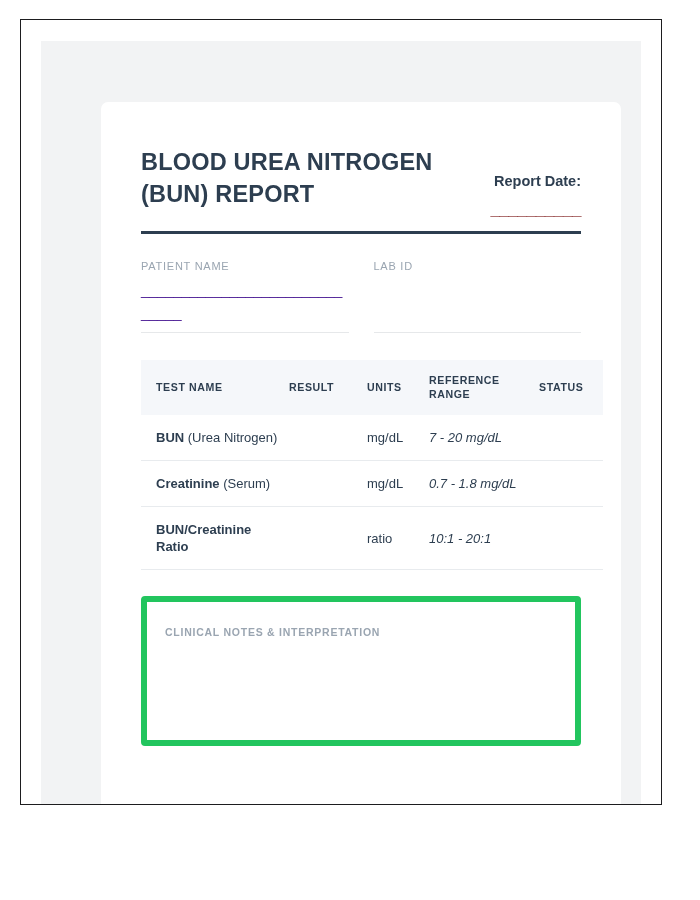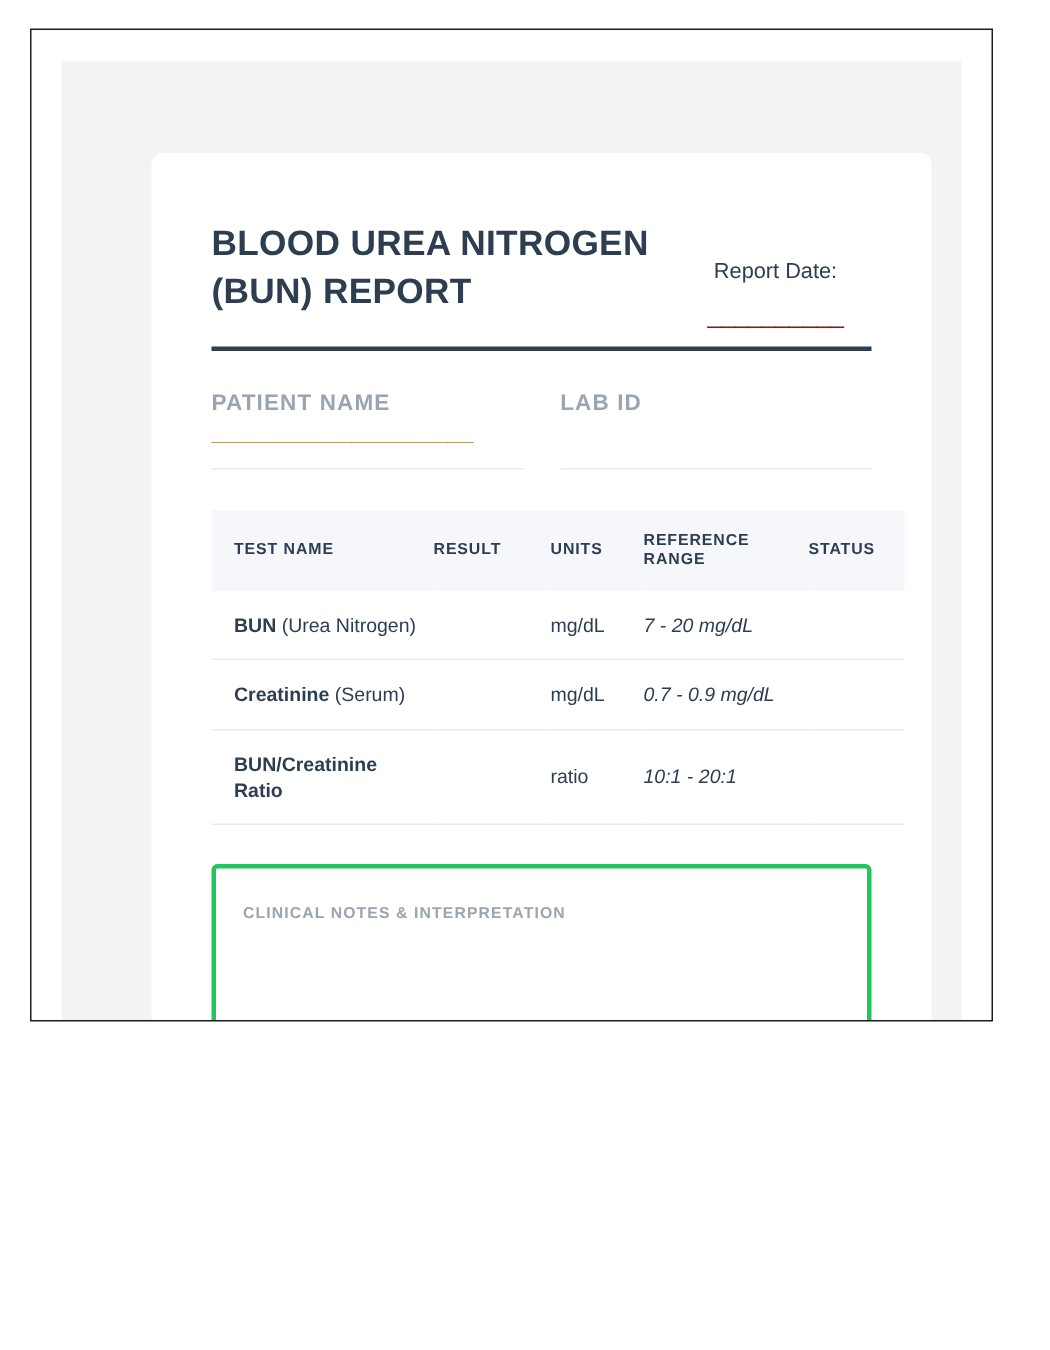--- a/index.html
+++ b/index.html
@@ -7,21 +7,21 @@
     width: 700px; height: 900px;
     background: #ffffff;
     font-family: "Liberation Sans", sans-serif;
     overflow: hidden;
   }
 
   
   #viewport-frame {
     position: absolute;
     left: 20px; top: 19px;
-    width: 642px; height: 662px;
+    width: 642px; height: 786px;
     border: 1.4px solid #1d1d1f;
     box-sizing: border-box;
     overflow: hidden;
     background: #ffffff;
   }
 
   
   #page-backdrop {
     position: absolute;
     left: 20px; top: 21px;
@@ -51,24 +51,25 @@
   .report-title {
     font-size: 23.5px;
     font-weight: bold;
     color: #2d3e50;
     letter-spacing: 0.2px;
     line-height: 1.38;
     margin: 0;
     max-width: 320px;
   }
   .report-date-block {
-    text-align: center;
+    text-align: right;
     padding-top: 26px;
     width: 128px;
     flex-shrink: 0;
+    font-weight: bold;
   }
   .report-date-label {
     font-size: 14.5px;
     color: #2d3e50;
     display: block;
     line-height: 1.3;
   }
   .report-date-line {
     font-size: 17px;
     color: #7f1d1d;
@@ -91,34 +92,33 @@
     margin-top: 26px;
   }
   .field {
     border-bottom: 1px solid #e6e8ea;
     padding-bottom: 8px;
     margin-bottom: 19px;
     min-height: 44px;
   }
   .field-label {
     display: block;
-    font-size: 15px;
-    font-weight: bold;
+    font-size: 11px;
+    font-weight: normal;
     color: #9aa5b1;
     letter-spacing: 0.75px;
     margin-bottom: 6px;
   }
   .field-line {
     display: block;
-    font-size: 11px;
-    color: #a16207;
+    font-size: 15px;
+    color: #4c1d95;
     letter-spacing: -0.3px;
     line-height: 1.55;
     word-break: break-all;
-    font-weight: bold;
   }
 
   
   .results-table {
     width: 100%;
     border-collapse: collapse;
     margin-top: 8px;
     table-layout: fixed;
   }
   .results-table thead th {
@@ -154,21 +154,21 @@
   .cell-range {
     font-style: italic;
     color: #9aa5b1;
     font-size: 12.2px;
     line-height: 1.3;
   }
   .cell-blank { display: block; min-height: 14px; }
 
   
   .notes-box {
-    border: 3px solid #22c55e;
+    border: 6px solid #22c55e;
     border-radius: 4px;
     margin-top: 26px;
     padding: 20px 18px;
     height: 150px;
     box-sizing: border-box;
     width: 440px;
   }
   .notes-title {
     font-size: 10.5px;
     font-weight: bold;
@@ -240,21 +240,21 @@
                 </td>
             </tr>
             <tr>
               <td>
                 <span class="test-name-strong">Creatinine</span><span class="test-name-rest"> (Serum)</span>
               </td>
               <td>
                   <span class="cell-blank"></span>
                 </td>
               <td class="cell-units">mg/dL</td>
-              <td class="cell-range">0.7 - 0.9 mg/dL</td>
+              <td class="cell-range">0.7 - 1.8 mg/dL</td>
               <td>
                   <span class="cell-blank"></span>
                 </td>
             </tr>
             <tr>
               <td>
                 <span class="test-name-strong">BUN/Creatinine Ratio</span><span class="test-name-rest"></span>
               </td>
               <td>
                   <span class="cell-blank"></span>

